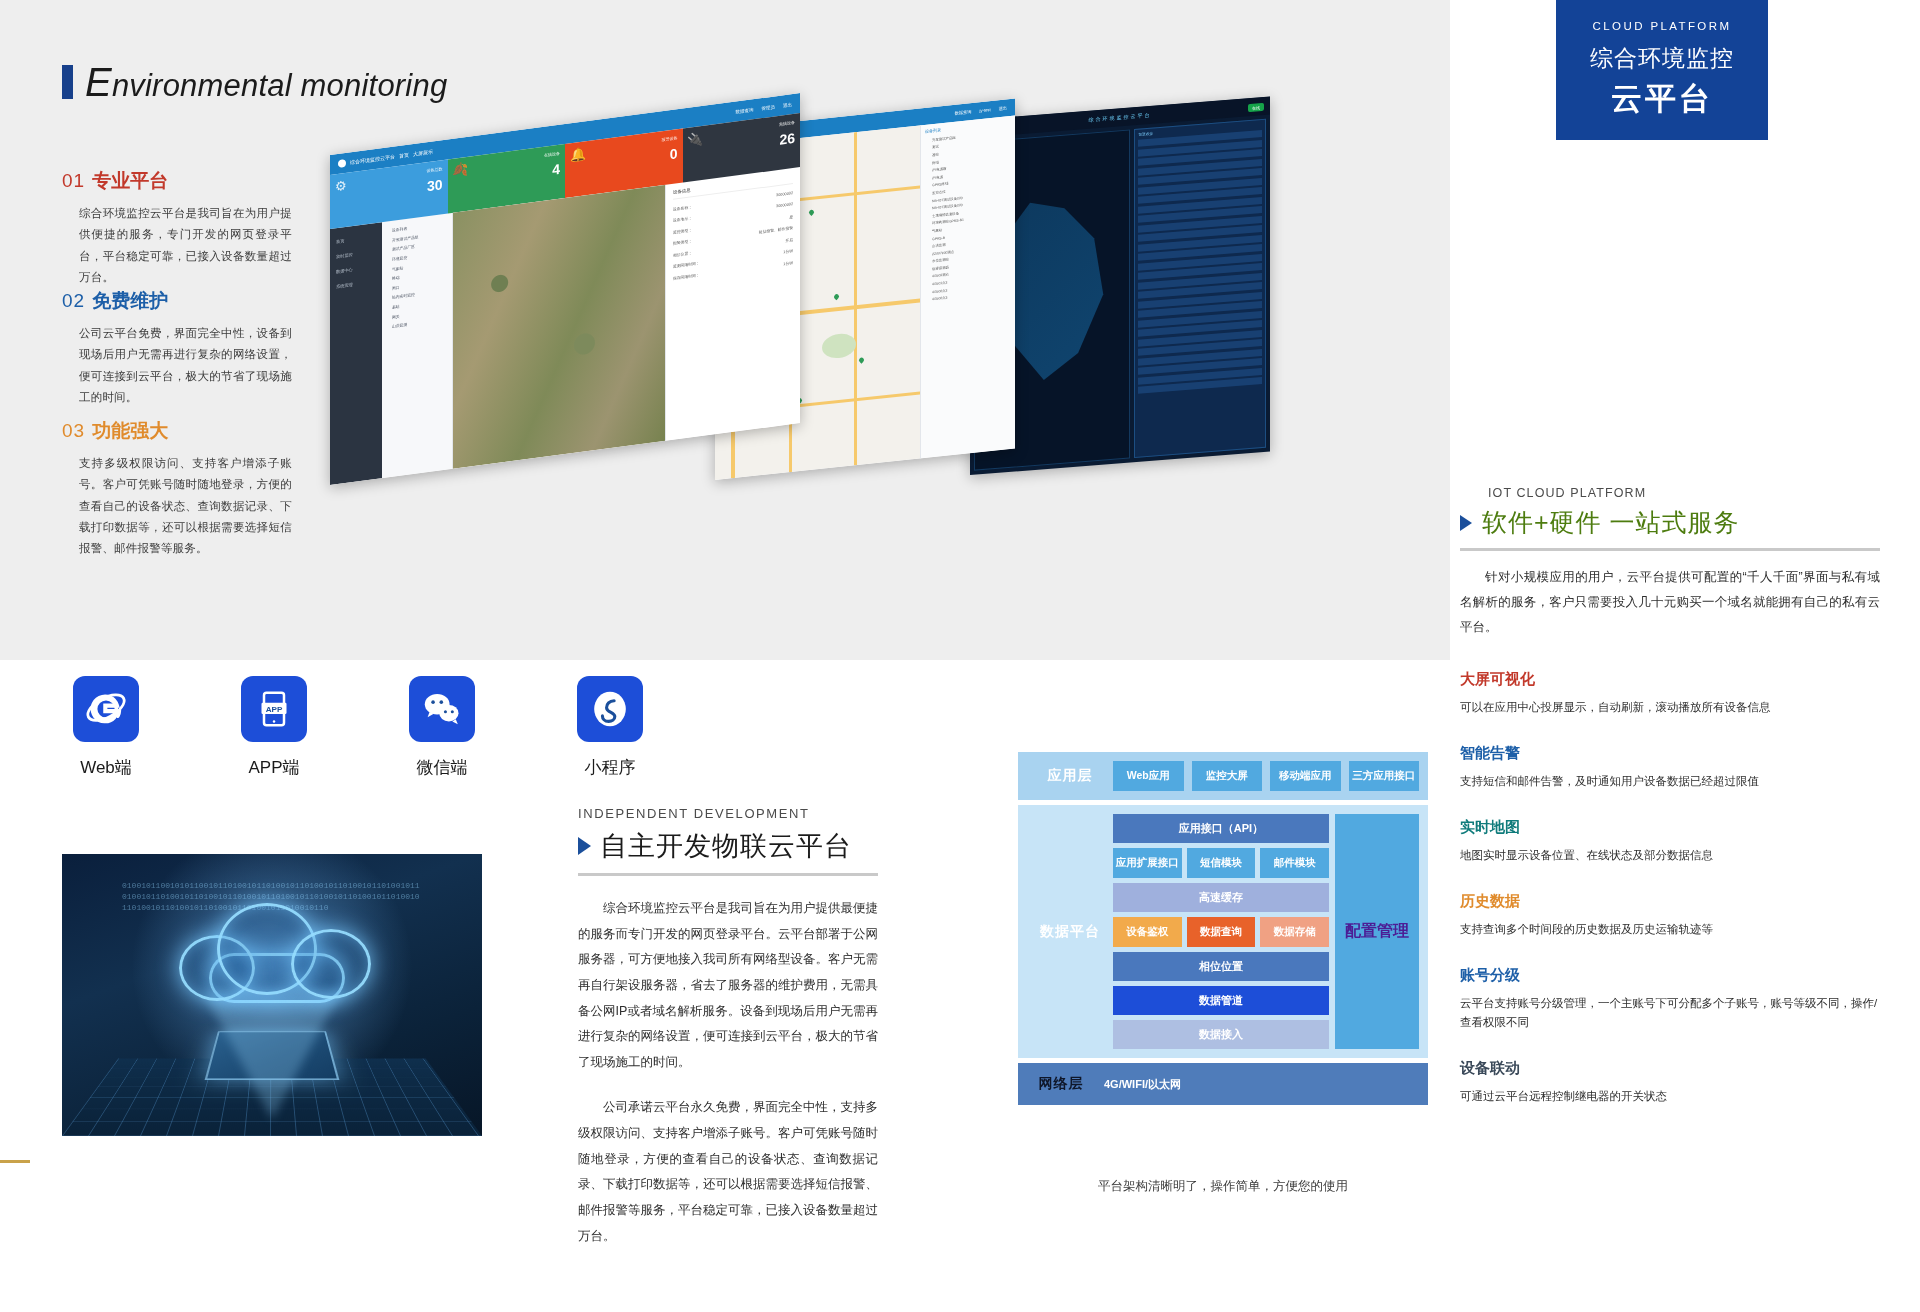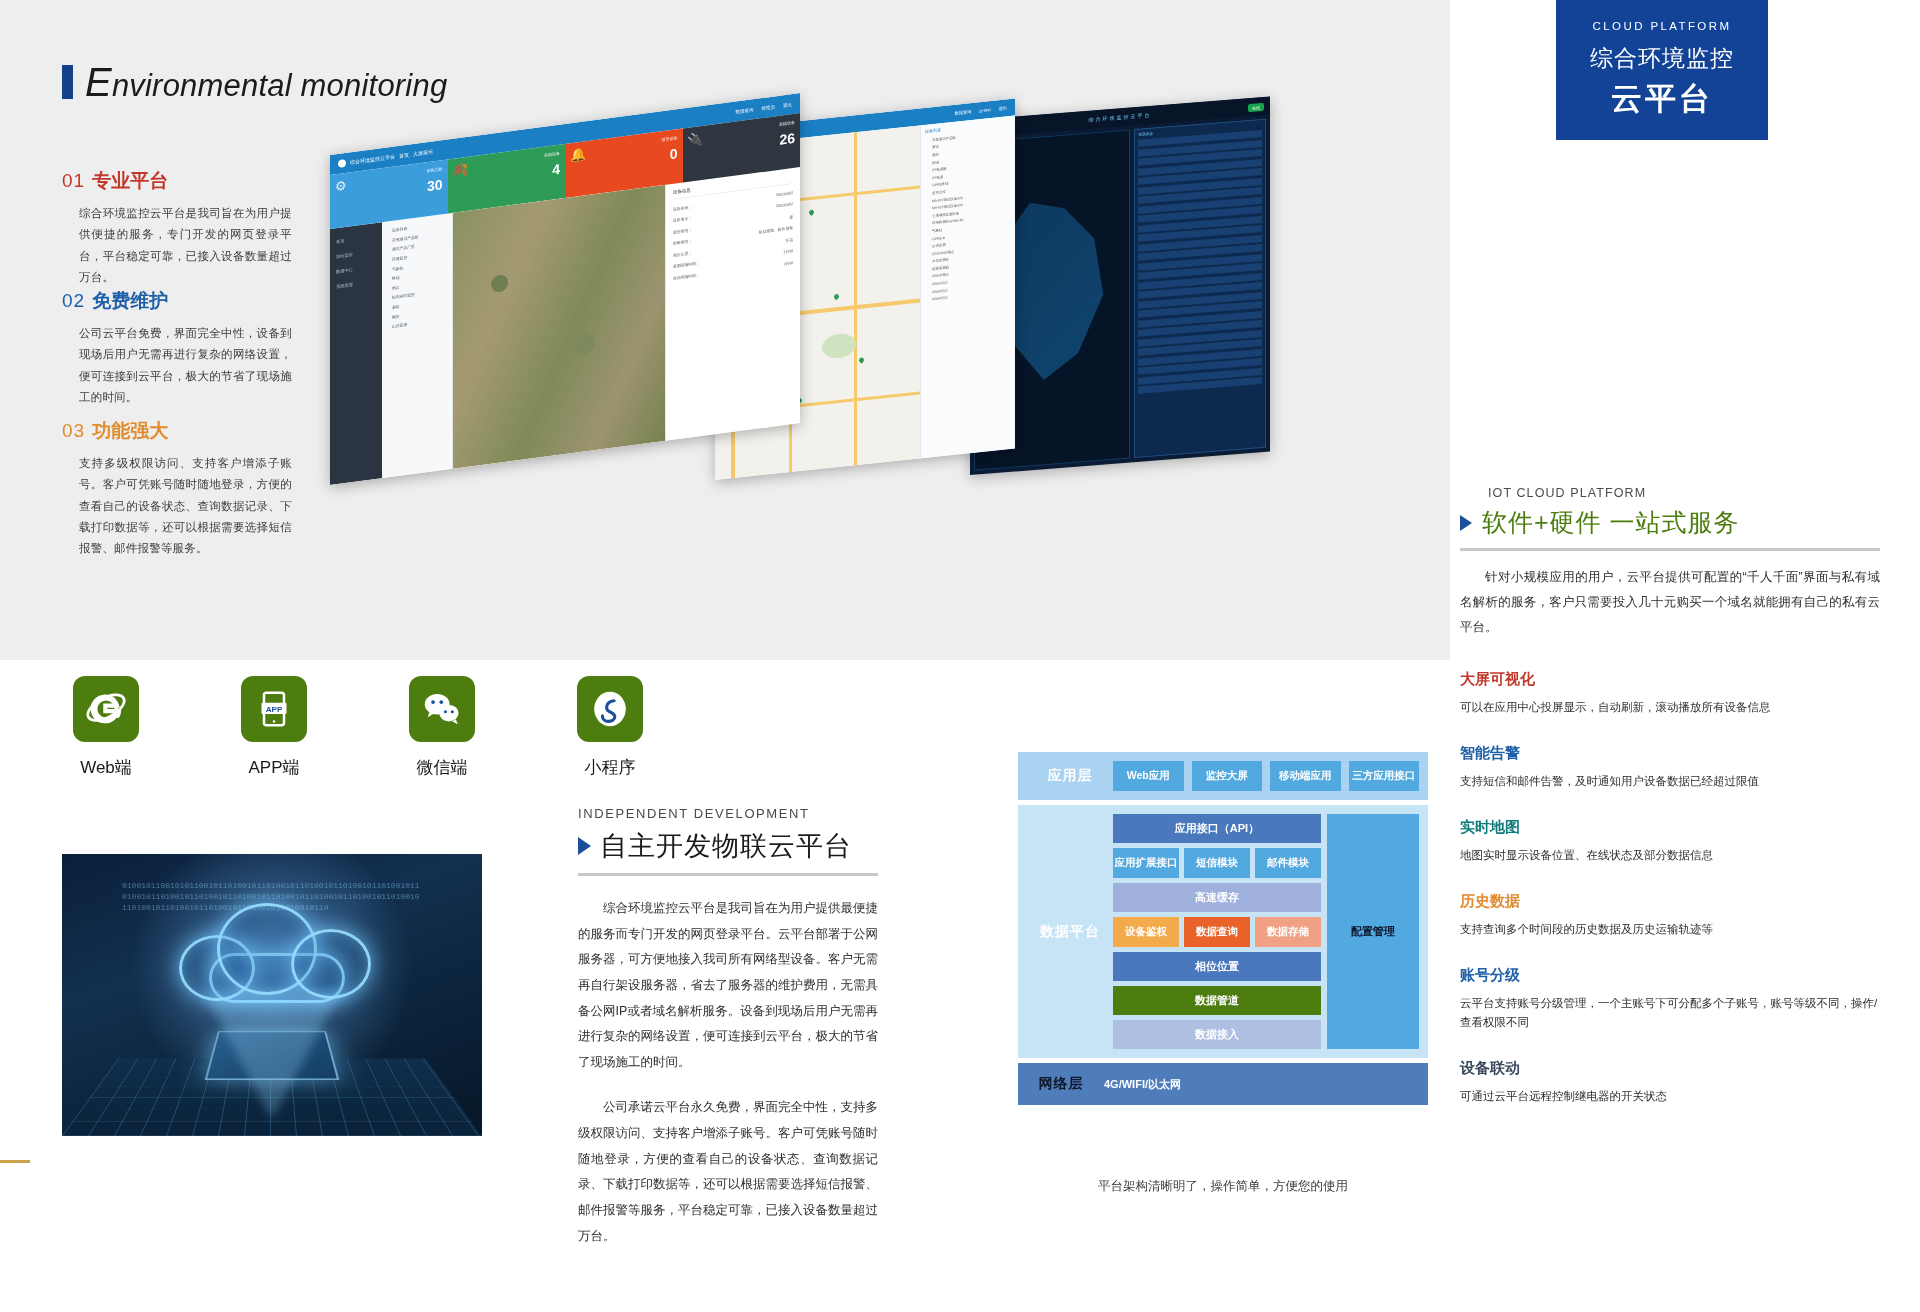--- a/index.html
+++ b/index.html
@@ -133,21 +133,21 @@
   #shot3 .mapdk .cn{position:absolute;left:12%;top:16%;width:74%;height:62%;
      background:linear-gradient(135deg,#0d3c63,#114b78);clip-path:polygon(10% 22%,32% 6%,62% 10%,88% 26%,96% 54%,74% 82%,44% 94%,16% 74%,4% 46%);
      opacity:.9;}
   #shot3 .badge{position:absolute;right:6px;top:6px;background:#16a34a;color:#fff;
      font-size:4px;padding:1.5px 4px;border-radius:2px;}
 
   
   .clients{position:absolute;left:60px;top:676px;display:flex;gap:76px;}
   .client{width:92px;text-align:center;}
   .client .sq{
-    width:66px;height:66px;margin:0 auto;border-radius:12px;background:#4d7c0f;
+    width:66px;height:66px;margin:0 auto;border-radius:12px;background:#1d4ed8;
     display:flex;align-items:center;justify-content:center;color:#fff;text-align:right;
   }
   .client .nm{margin-top:14px;font-size:17px;color:#1b1b1b;}
 
   
   .photo{
     position:absolute;left:62px;top:854px;width:420px;height:282px;
     background:
       radial-gradient(circle at 50% 40%, rgba(120,190,255,.55) 0%, rgba(10,40,80,0) 52%),
       linear-gradient(160deg,#0a1f3c 0%,#12304f 35%,#0b2239 70%,#071627 100%);
@@ -220,28 +220,28 @@
     flex:1;background:#51a9e0;color:#fff;font-size:10.5px;font-weight:bold;
     text-align:center;padding:8px 2px;white-space:nowrap;
   }
   .data-layer{background:#c7e4f7;padding:9px;box-sizing:border-box;margin-top:5px;display:flex;}
   .data-layer .dl-lab{
     width:86px;display:flex;align-items:center;justify-content:center;
     font-size:14px;font-weight:bold;color:#fff;letter-spacing:1px;
   }
   .data-layer .mid{flex:1;display:flex;flex-direction:column;gap:5px;}
   .data-layer .cfg{
-    width:92px;margin-left:6px;background:#51a9e0;color:#0f172a;font-weight:bold;
-    font-size:11px;display:flex;align-items:center;justify-content:center;text-align:center;
+    width:84px;margin-left:6px;background:#51a9e0;color:#4c1d95;font-weight:bold;
+    font-size:16px;display:flex;align-items:center;justify-content:center;text-align:center;
   }
   .rowfull{color:#fff;font-weight:bold;font-size:11px;text-align:center;padding:7px 0;}
   .r-api{background:#4a78bd;}
   .r-cache{background:#9fb0dd;}
   .r-fafa{background:#4a78bd;}
-  .r-pipe{background:#4d7c0f;}
+  .r-pipe{background:#1d4ed8;}
   .r-in{background:#aebfe2;}
   .trio{display:flex;gap:5px;}
   .trio .t3b{flex:1;color:#fff;font-weight:bold;font-size:10.5px;text-align:center;padding:8px 0;}
   .m-blue{background:#51a9e0;}
   .o-1{background:#f2aa4b;}
   .o-2{background:#e8622a;}
   .o-3{background:#f0a183;}
   .net-layer{
     background:#4f7cba;margin-top:5px;display:flex;align-items:center;height:42px;
   }

